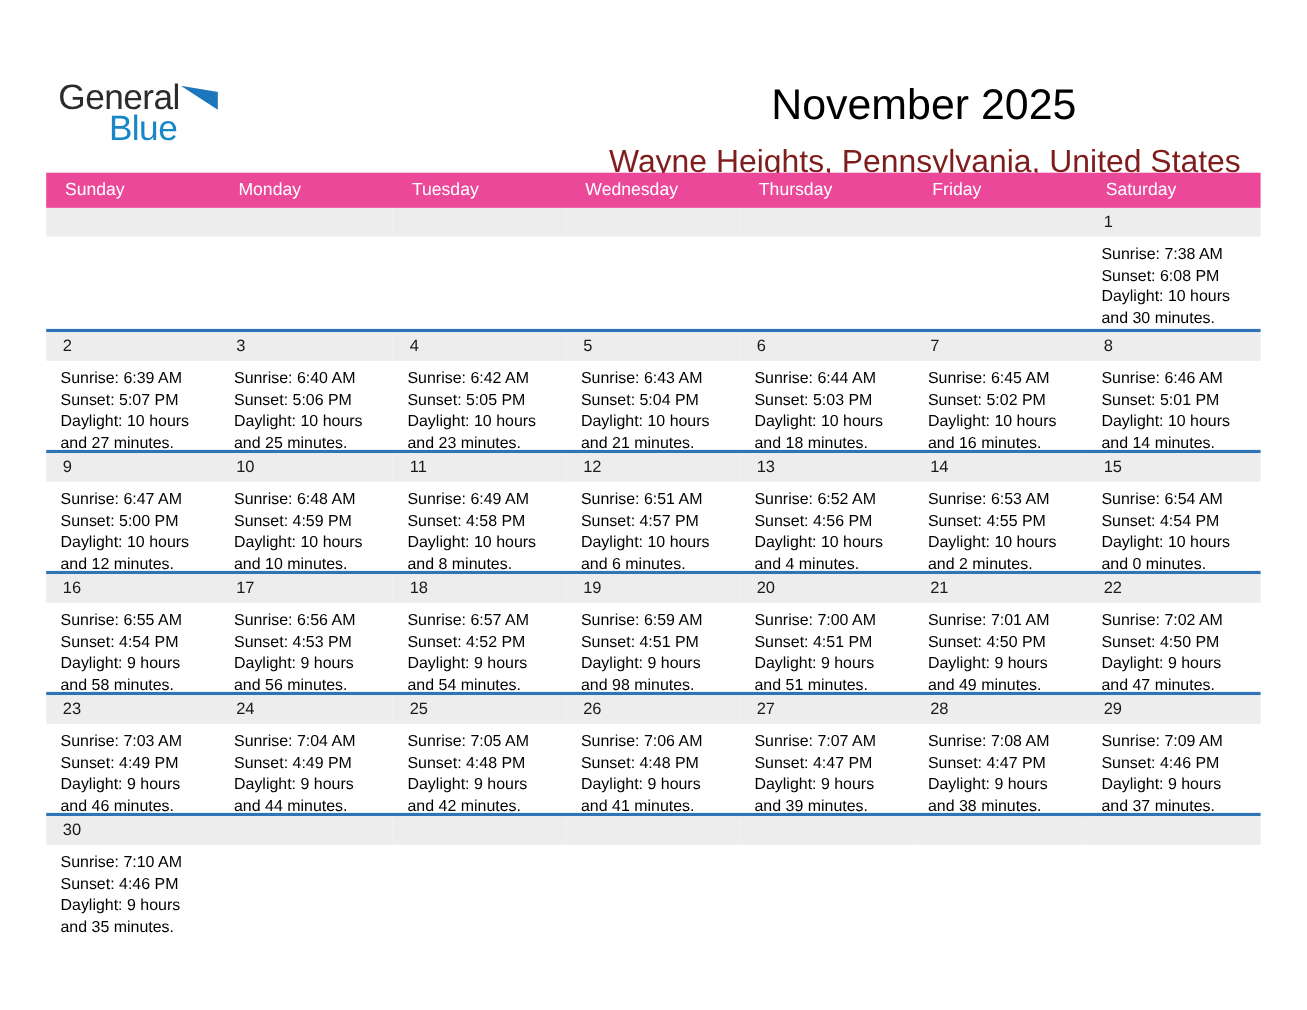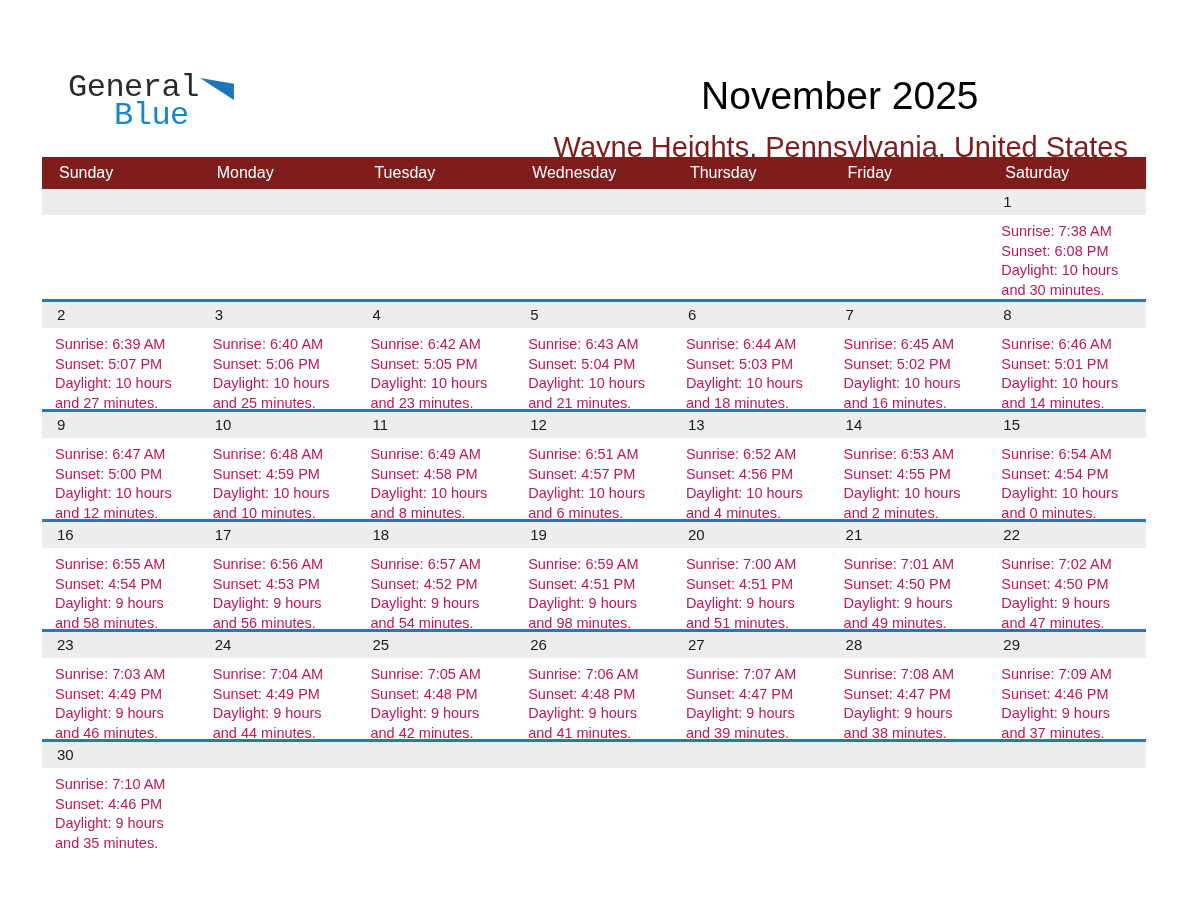--- a/index.html
+++ b/index.html
@@ -1,40 +1,40 @@
 <!DOCTYPE html>
 <html><head>
 <meta charset="utf-8">
 <style>
   html,body{margin:0;padding:0;}
   body{
     width:1188px;height:918px;position:relative;background:#ffffff;
     font-family:"Liberation Sans", sans-serif;color:#1a1a1a;overflow:hidden;
   }
   
-  .logo{position:absolute;left:68px;top:72px;line-height:1;font-family:Liberation Mono, monospace;}
+  .logo{position:absolute;left:53px;top:72px;line-height:1;}
   .logo-row1{display:flex;align-items:flex-start;}
   .logo-general{font-size:32px;color:#2b2b2b;letter-spacing:-0.5px;}
   .logo-triangle{width:34px;height:22px;margin-left:1px;margin-top:6px;
     background:#1c76bc;clip-path:polygon(0 0,100% 26%,100% 100%);}
   .logo-blue{font-size:32px;color:#1787c8;margin-left:46px;margin-top:-4px;letter-spacing:-0.5px;}
   
   .title-block{position:absolute;right:60px;top:74px;text-align:center;}
   .cal-title{font-size:39px;font-weight:normal;color:#000;margin:0;line-height:1.15;}
   .cal-subtitle{font-size:29px;font-weight:normal;color:#7f1d1d;margin:13px 0 0 2px;line-height:1.1;}
   
   .calendar{position:absolute;left:42px;top:157px;width:1104px;}
-  .weekday-row{display:flex;background:#7f1d1d;height:32px;align-items:center;}
+  .weekday-row{display:flex;background:#ec4899;height:32px;align-items:center;}
   .weekday{flex:1;color:#ffffff;font-size:16px;padding-left:17px;box-sizing:border-box;}
   .week{display:flex;box-sizing:border-box;height:110px;}
   .week + .week{border-top:3px solid #2f74b5;}
   .cell{flex:1;min-width:0;box-sizing:border-box;}
   .day-num{background:#ededed;height:26px;box-sizing:border-box;
     font-size:15px;padding:4px 0 0 15px;}
-  .cell-details{padding:7px 6px 0 13px;font-size:14.5px;line-height:19.5px;color:#be185d;}
+  .cell-details{padding:7px 6px 0 13px;font-size:14.5px;line-height:19.5px;color:#000000;}
 </style>
 </head>
 <body>
 
 <div class="logo">
   <div class="logo-row1">
     <span class="logo-general">General</span>
     <span class="logo-triangle"></span>
   </div>
   <div class="logo-blue">Blue</div>

